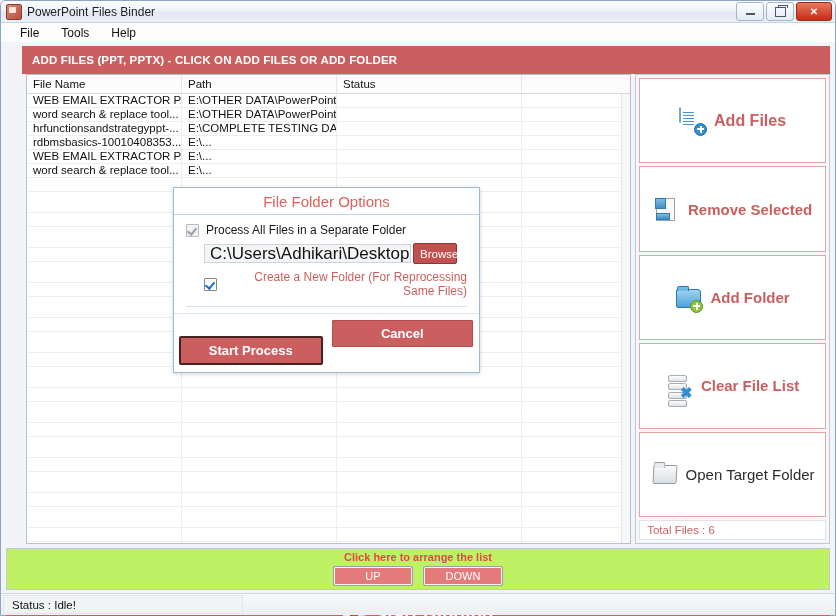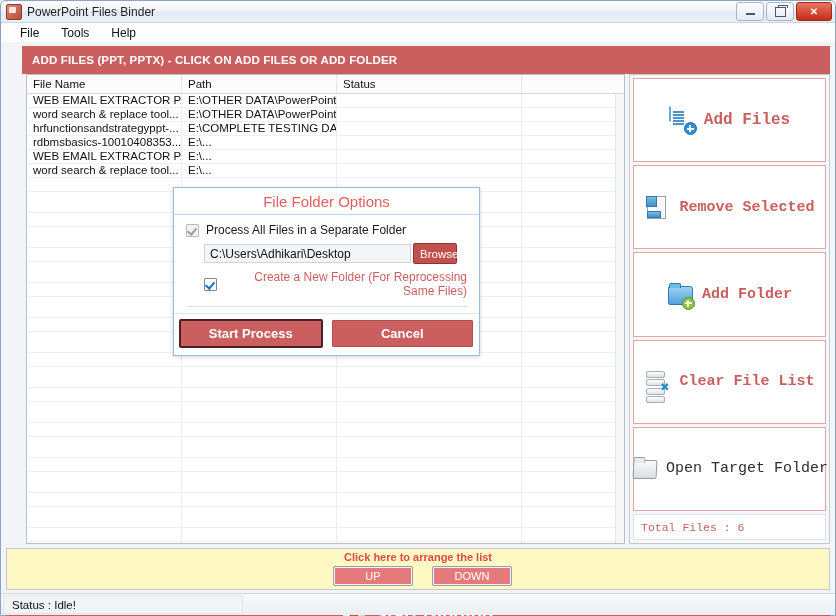--- a/index.html
+++ b/index.html
@@ -110,32 +110,32 @@
   .vscroll{
     position:absolute;right:0;top:19px;bottom:0;width:8px;
     background:#f6f7f8;border-left:1px solid #e3e6ea;
   }
 
   
   .side{
     width:201px;margin-left:4px;
     background:#f6f7f9;border:1px solid #c3c9d1;
     box-sizing:border-box;padding:3px;
-    display:flex;flex-direction:column;gap:3px;font-family:Liberation Mono, monospace;
+    display:flex;flex-direction:column;gap:3px;
   }
   .sbtn{
     flex:1;background:#fff;border:1px solid #e3a6a6;
     display:flex;align-items:center;justify-content:center;gap:9px;
     box-sizing:border-box;cursor:pointer;position:relative;
   }
   .sbtn .lbl{font-size:15px;color:#cb5f5f;font-weight:bold;white-space:nowrap;}
   .sbtn.dark .lbl{color:#2e2e2e;font-weight:normal;}
   .sbtn.addfiles .lbl{font-size:16px;}
   .totalbar{
-    height:26px;background:#fff;border:1px solid #dfe3e8;
+    height:20px;background:#fff;border:1px solid #dfe3e8;
     display:flex;align-items:center;padding-left:7px;box-sizing:border-box;
     font-size:11.5px;color:#cb5f5f;
   }
 
   
   .ico{width:26px;height:26px;flex:none;position:relative;}
   .ico-doc{
     width:19px;height:23px;background:linear-gradient(#dff0fb,#bfe0f5);
     border:1px solid #6aaad4;border-radius:1px;
   }
@@ -190,32 +190,31 @@
     border-radius:2px;transform:skewX(-3deg);
   }
   .ico-openfolder:before{
     content:"";position:absolute;left:-1px;top:-4px;width:10px;height:5px;
     background:#e7eaee;border:1px solid #969ba2;border-bottom:none;border-radius:2px 2px 0 0;
   }
 
   
   .arrange{
     position:absolute;left:5px;right:5px;top:506px;height:42px;
-    background:#fef9c3;border:1px solid #c3c9d1;box-sizing:border-box;
+    background:#bef264;border:1px solid #c3c9d1;box-sizing:border-box;
   }
   .arrange-center{
     position:absolute;left:0;right:0;top:2px;text-align:center;
   }
   .arrange-hint{font-size:11px;color:#e2474a;font-weight:bold;}
   .updown{margin-top:3px;display:flex;justify-content:center;gap:10px;}
   .updown button{
     width:80px;height:20px;background:#e57a7a;color:#fff;font-size:11px;
     border:1px solid #9aa0a8;border-radius:2px;font-family:inherit;cursor:pointer;
     box-shadow:inset 0 0 0 1px #f3f4f6;
-    margin-left:9px;
   }
   .arrange-btn{
     position:absolute;right:4px;top:4px;width:110px;height:33px;
     background:#d65f62;color:#fff;font-size:12px;font-weight:bold;
     border:1px solid #bb4a4d;border-radius:2px;cursor:pointer;
     display:flex;align-items:center;justify-content:center;font-family:inherit;
     box-shadow:0 0 0 2px #fff, 0 0 0 3px #dcdfe3;
   }
 
   
@@ -278,38 +277,38 @@
   .cbx:after{
     content:"";position:absolute;left:2px;top:1px;width:4px;height:7px;
     border:solid #9aa0a8;border-width:0 2px 2px 0;transform:rotate(40deg);
   }
   .cbx.on:after{border-color:#1f6fc4;}
   .cbx-lbl{font-size:12px;color:#1a1a1a;}
   .cbx-lbl.red{color:#cb5f5f;}
   .path-row{display:flex;align-items:center;gap:0;margin:0 0 6px 18px;}
   .path-input{
     width:207px;height:19px;border:1px solid #cfd4da;background:#f4f5f6;
-    box-sizing:border-box;font-size:12px;color:#111;
+    box-sizing:border-box;font-size:17px;color:#111;
     display:flex;align-items:center;padding-left:5px;
   }
   .browse-btn{
     width:44px;height:21px;margin-left:2px;background:#c1504e;color:#fff;
     border:1px solid #8c3634;font-size:11.5px;font-family:inherit;cursor:pointer;
     border-radius:2px;
   }
   .dlg-sep{border-top:1px solid #d7e3ef;margin:8px 0 0 0;}
   .dlg-foot{
     display:flex;gap:10px;padding:6px 6px 8px 6px;background:#fff;
     border-top:1px solid #dbe5f0;
   }
   .dlg-foot button{
     flex:1;height:27px;background:#cb5f5f;color:#fff;font-size:13px;font-weight:bold;
     border:1px solid #b34e4e;font-family:inherit;cursor:pointer;border-radius:1px;
   }
-  .dlg-foot button.focused{outline:2px solid #4a2020;outline-offset:-1px;}
+  .dlg-foot button.focused{outline:2px solid #4a2020;outline-offset:-1px;margin-top:17px;}
 </style>
 </head>
 <body>
 
 <div class="app">
 
   <div class="titlebar">
     <div class="title-icon"></div>
     <div class="title-text">PowerPoint Files Binder</div>
     <div class="win-btns">

